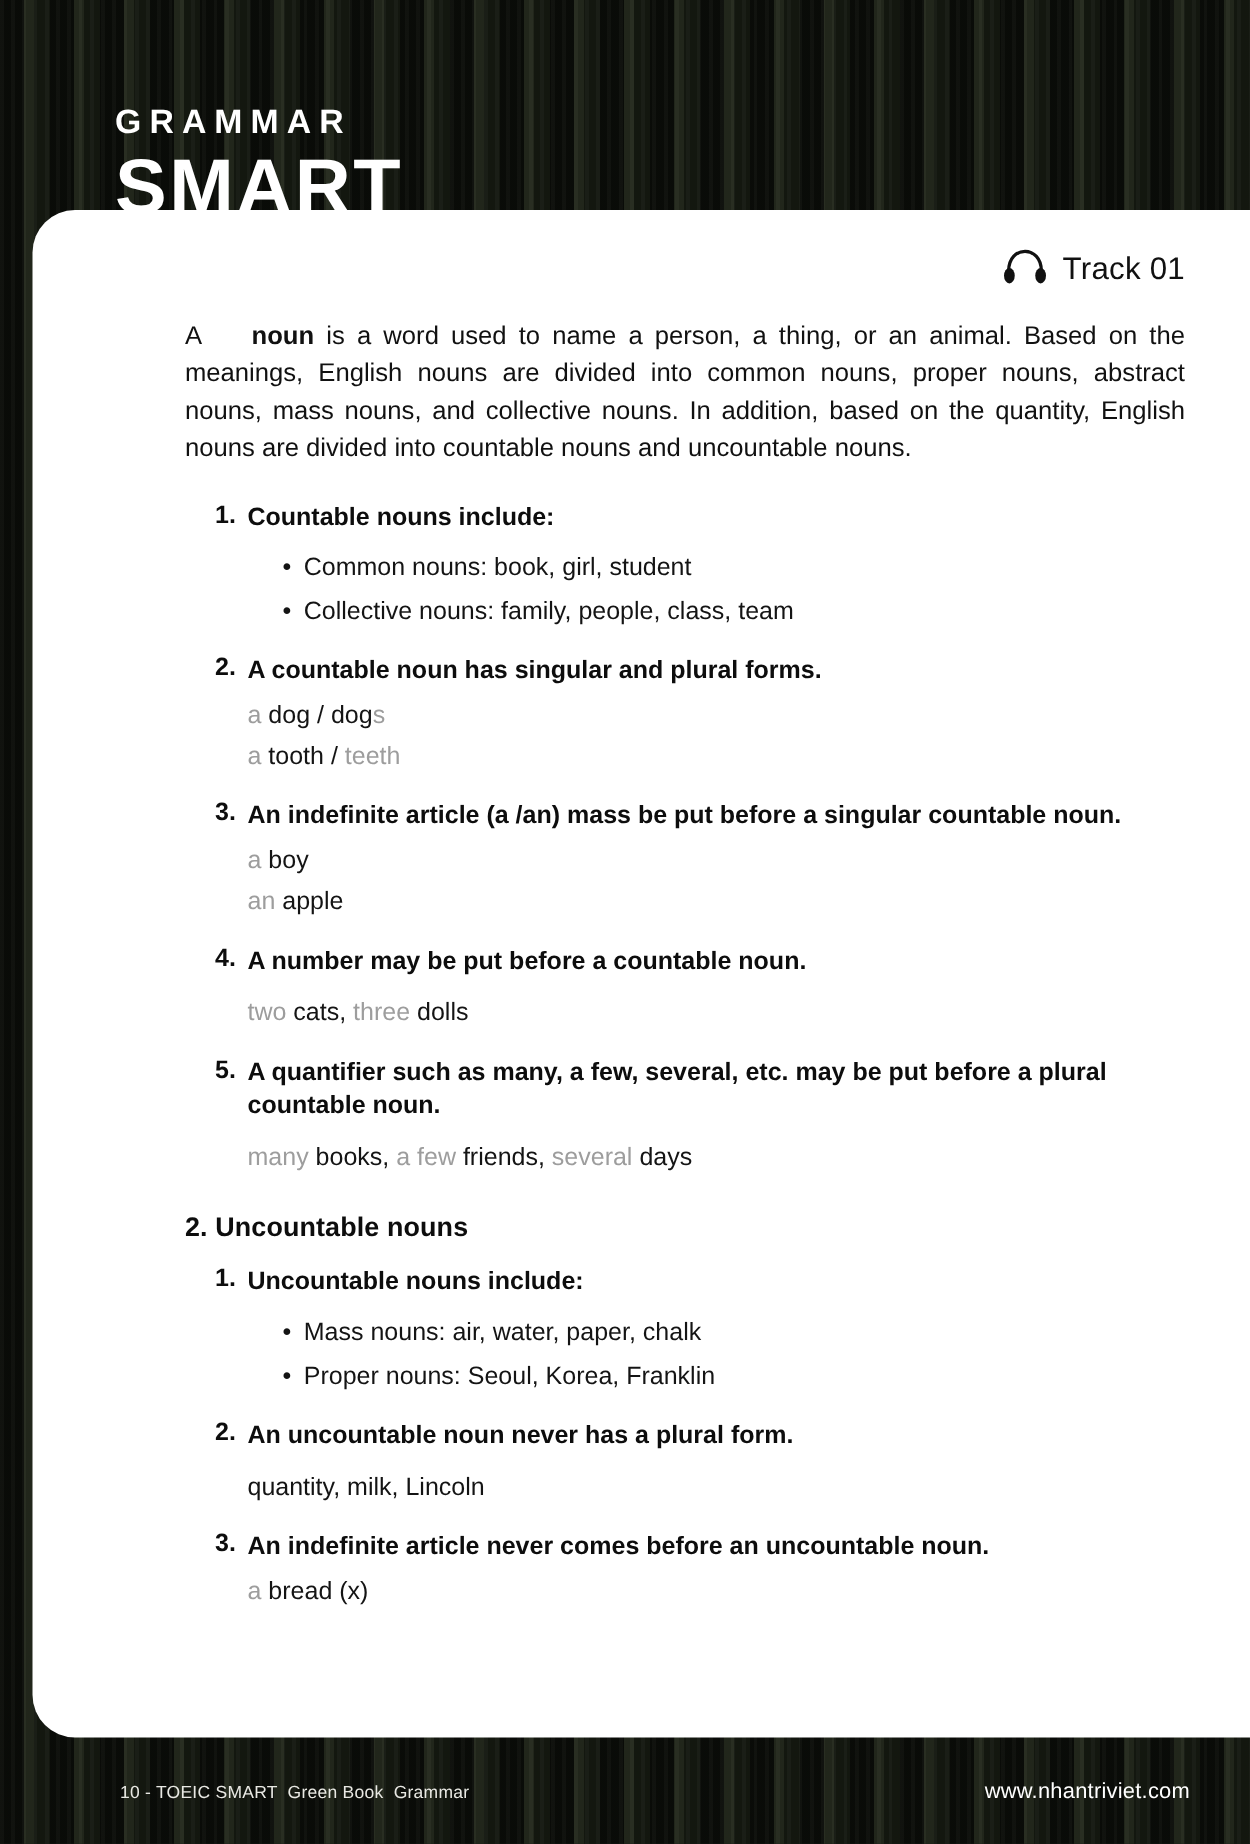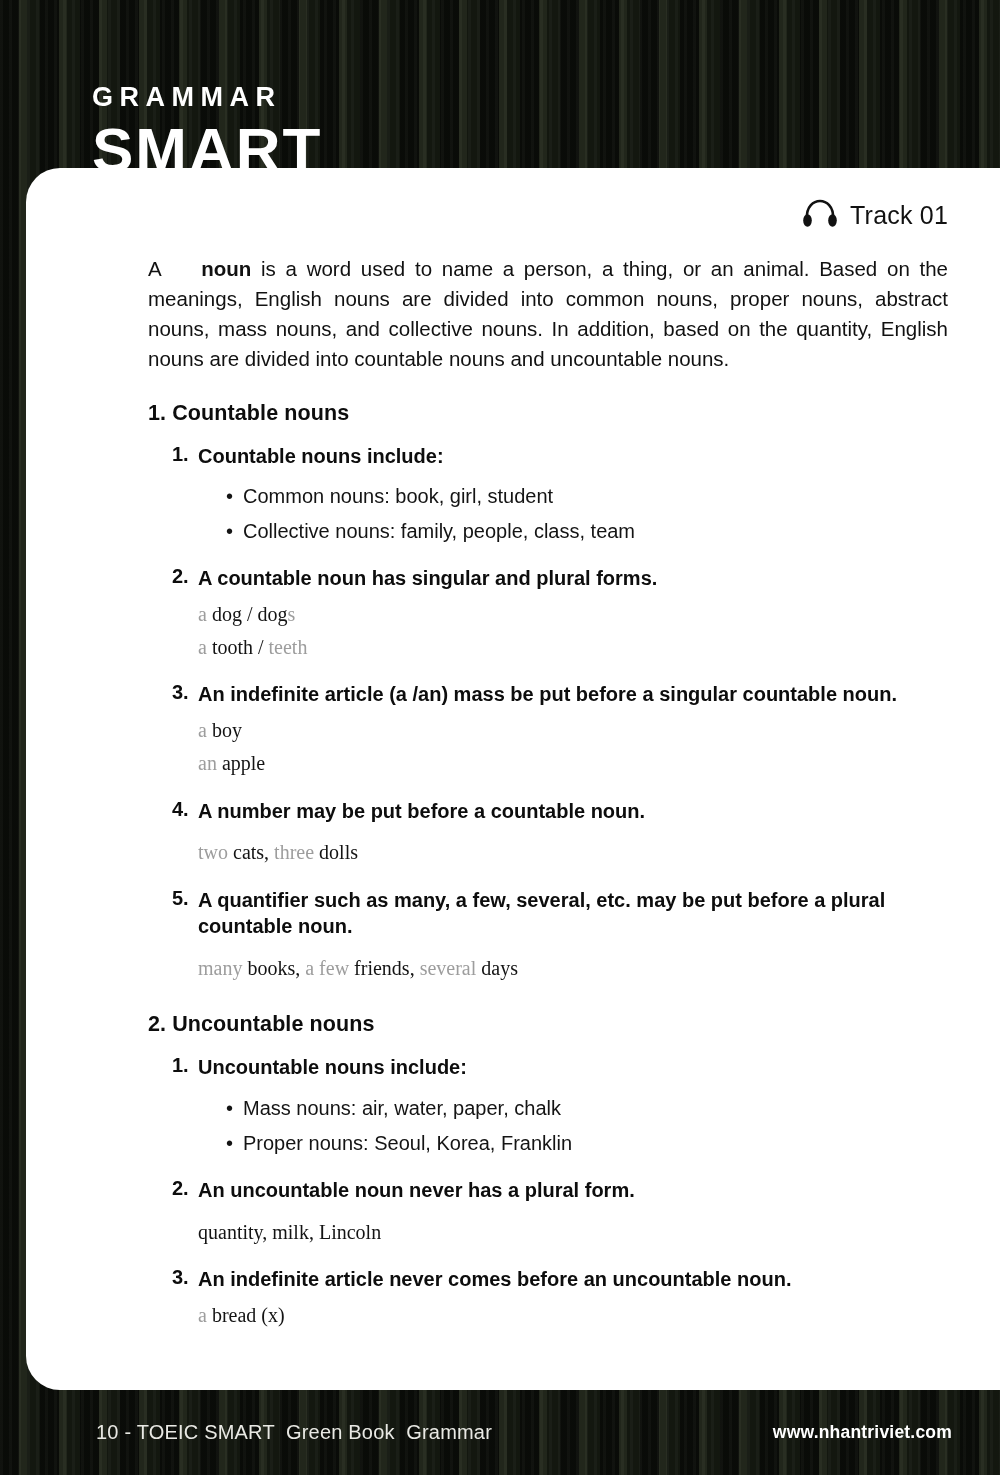--- a/index.html
+++ b/index.html
@@ -151,21 +151,21 @@
     padding-left: 17px;
   }
   .bullet::before {
     content: "\2022";
     position: absolute;
     left: 0;
     top: 0;
     color: #141414;
   }
 
-  .examples { margin-top: 6px; font-family: Liberation Serif, serif; }
+  .examples { margin-top: 6px; }
   .example {
     font-size: 20px;
     color: #141414;
     line-height: 1.66;
   }
   .example .g { color: #9d9d9d; }
 
   .examples.spaced { margin-top: 12px; }
 
   
@@ -176,28 +176,28 @@
     bottom: 0;
     height: 85px;
     z-index: 4;
     display: flex;
     align-items: center;
     justify-content: space-between;
     padding: 0 48px 0 96px;
   }
   .footer-left {
     color: #e9e9e4;
-    font-size: 20px;
+    font-size: 14px;
     letter-spacing: 0.2px;
     white-space: pre;
   }
   .footer-right {
     color: #ffffff;
     font-size: 17.5px;
-    font-weight: bold;
+    font-weight: normal;
     letter-spacing: 0.2px;
   }
 </style>
 </head>
 <body>
 
 <div class="page"></div>
 
 <div class="header">
   <div class="header-kicker">GRAMMAR</div>
@@ -216,21 +216,20 @@
     </span>
     <span class="track-label">Track 01</span>
   </div>
 
   <div class="content">
     <p class="intro">
       <span>A </span><b>noun</b><span> is a word used to name a person, a thing, or an animal. Based on the meanings, English nouns are divided into common nouns, proper nouns, abstract nouns, mass nouns, and collective nouns. In addition, based on the quantity, English nouns are divided into countable nouns and uncountable nouns.</span>
     </p>
     <div id="sections-root">
         <div class="section">
-          <div class="section-title">1. Countable nouns</div>
           <div class="rule">
             <div class="rule-num">1.</div>
             <div class="rule-body">
               <div class="rule-text">Countable nouns include:</div>
               <div class="bullets">
                 <div class="bullet">Common nouns: book, girl, student</div>
                 <div class="bullet">Collective nouns: family, people, class, team</div>
               </div>
             </div>
           </div>

